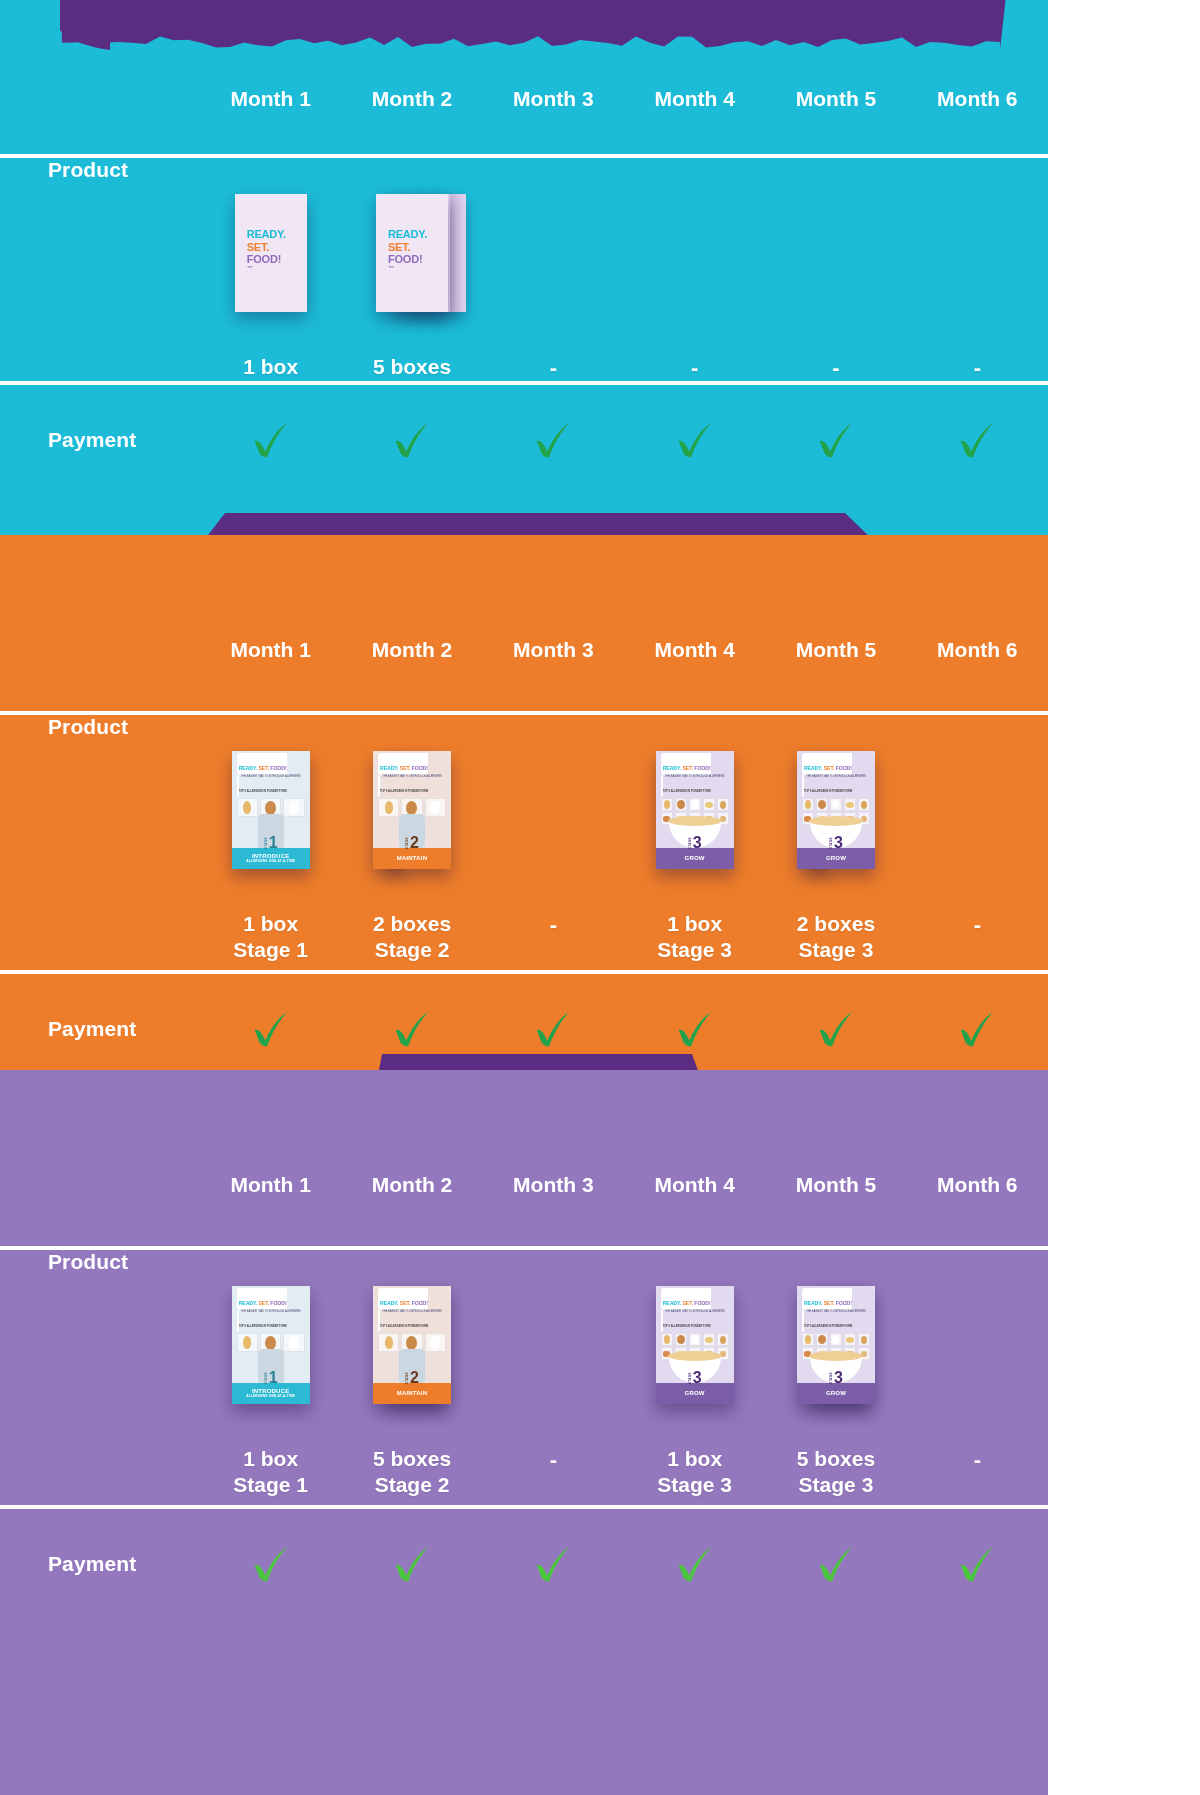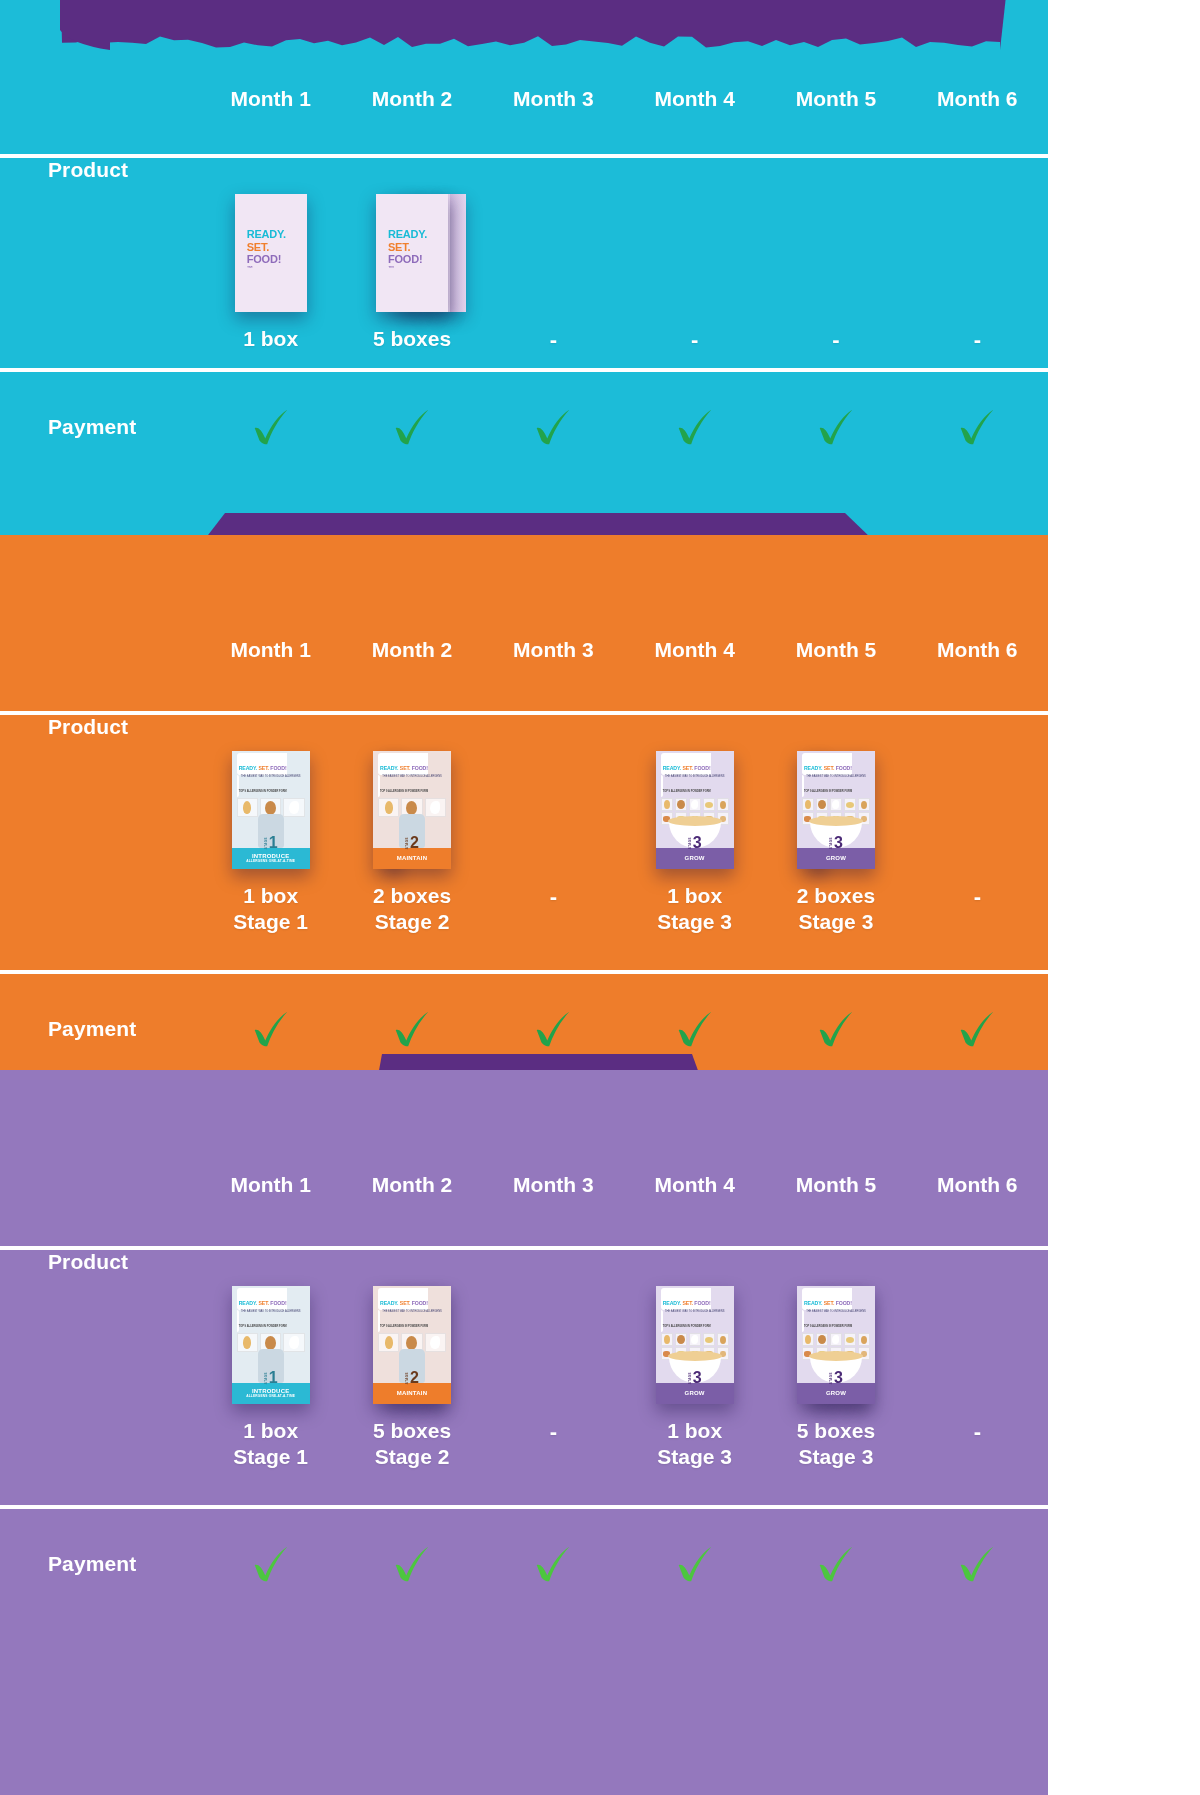--- a/index.html
+++ b/index.html
@@ -41,20 +41,21 @@
   .hr{
     height:4px; background:#fff; width:100%;
     position:relative; z-index:3;
   }
 
   .product-row{ align-items:stretch; }
   .prod-wrap{
     flex:1 1 0; display:flex; flex-direction:column;
     align-items:center; justify-content:flex-start;
     padding-top:22px;
+    gap:28px;
   }
   .art-slot{
     height:132px; display:flex; align-items:flex-end; justify-content:center;
     width:100%;
   }
   .cap{
     color:#fff; font-weight:bold; font-size:21px; line-height:1.24;
     margin-top:14px; text-align:center; white-space:pre-line;
     text-shadow:0 1px 2px rgba(0,0,0,.10);
   }

